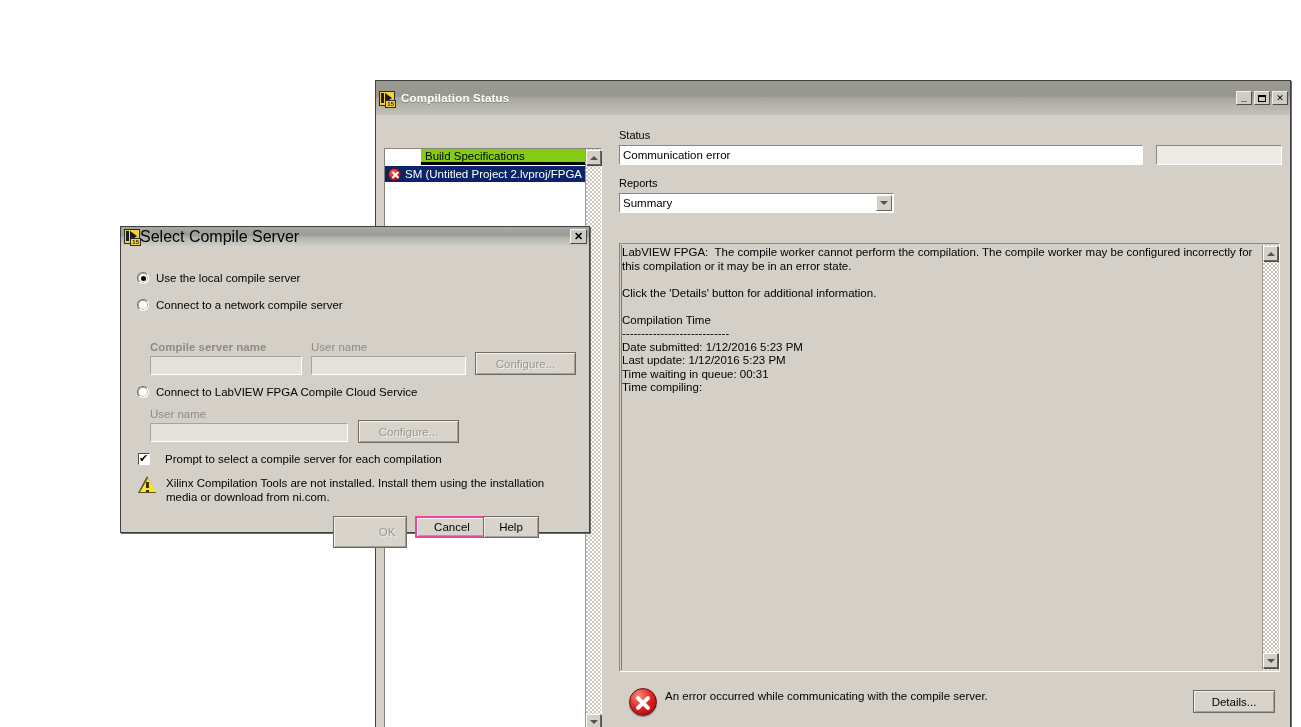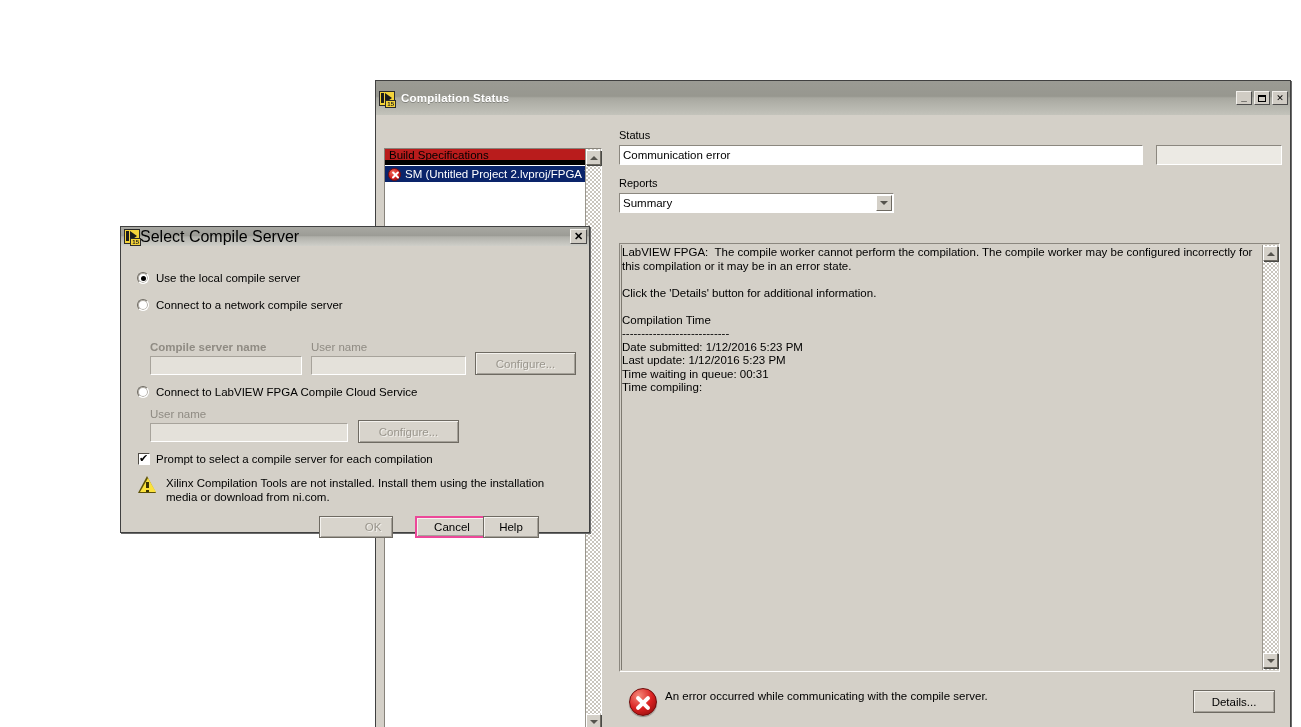--- a/index.html
+++ b/index.html
@@ -103,26 +103,27 @@
   .listwrap { position: absolute; left: 8px; top: 33px; width: 218px; bottom: 12px; }
   .list-outer {
     position: absolute; inset: 0;
     border-top: 1px solid #87837b;
     border-left: 1px solid #87837b;
     border-right: 1px solid #ffffff;
     border-bottom: 1px solid #ffffff;
     background: #ffffff;
   }
   .list-hdr {
-    height: 16px; background: #b91c1c;
-    border-bottom: 5px solid #000000;
+    height: 16px; background: #84cc16;
+    border-bottom: 3px solid #000000;
     display: flex; align-items: center;
     padding-left: 4px;
     font-size: 11.5px;
     position: relative;
+    margin-left: 36px;
   }
   .list-rows { position: absolute; left:0; right: 16px; top: 17px; bottom: 0; background:#fff; overflow: hidden;}
   .lrow {
     height: 16px; display: flex; align-items: center;
     padding-left: 3px; font-size: 11.5px; white-space: nowrap; overflow: hidden;
   }
   .lrow.sel { background: #0a246a; color: #ffffff; }
   .err-dot {
     width: 13px; height: 13px; border-radius: 50%;
     background: radial-gradient(circle at 35% 30%, #f06a5a 0%, #d21f1f 55%, #8d0f0f 100%);
@@ -420,34 +421,34 @@
 
       <div class="optrow" style="position:absolute;left:16px;top:140px;">
         <span class="radio"></span>
         <span>Connect to LabVIEW FPGA Compile Cloud Service</span>
       </div>
 
       <div class="dislbl" style="position:absolute;left:29px;top:162px;">User name</div>
       <div class="disfld" style="position:absolute;left:29px;top:177px;width:198px;"></div>
       <div class="btn dis" style="position:absolute;left:237px;top:174px;width:101px;height:23px;">Configure...</div>
 
-      <div class="optrow" style="position:absolute;left:17px;top:207px;gap:6px;">
+      <div class="optrow" style="position:absolute;left:17px;top:207px;gap:15px;">
         <span class="chk on"></span>
         <span>Prompt to select a compile server for each compilation</span>
       </div>
 
       <div style="position:absolute;left:17px;top:230px;display:flex;gap:9px;width:438px;">
         <span class="warn-wrap">
           <span class="tri-o"></span>
             <span class="tri-i"></span>
             <span class="bang"></span>
             <span class="dot2"></span>
         </span>
         <span style="font-size:11.5px;line-height:14px;">Xilinx Compilation Tools are not installed. Install them using the installation media or download from ni.com.</span>
       </div>
 
-      <div class="btn dis" style="position:absolute;left:198px;top:270px;width:74px;height:22px;padding-left:34px;">OK</div>
+      <div class="btn dis" style="position:absolute;left:212px;top:270px;width:74px;height:32px;padding-left:34px;">OK</div>
       <div class="btn def" style="position:absolute;left:294px;top:270px;width:74px;height:22px;">Cancel</div>
       <div class="btn" style="position:absolute;left:362px;top:270px;width:56px;height:22px;">Help</div>
     </div>
   </div>
 
 </div>
 
 </body></html>

